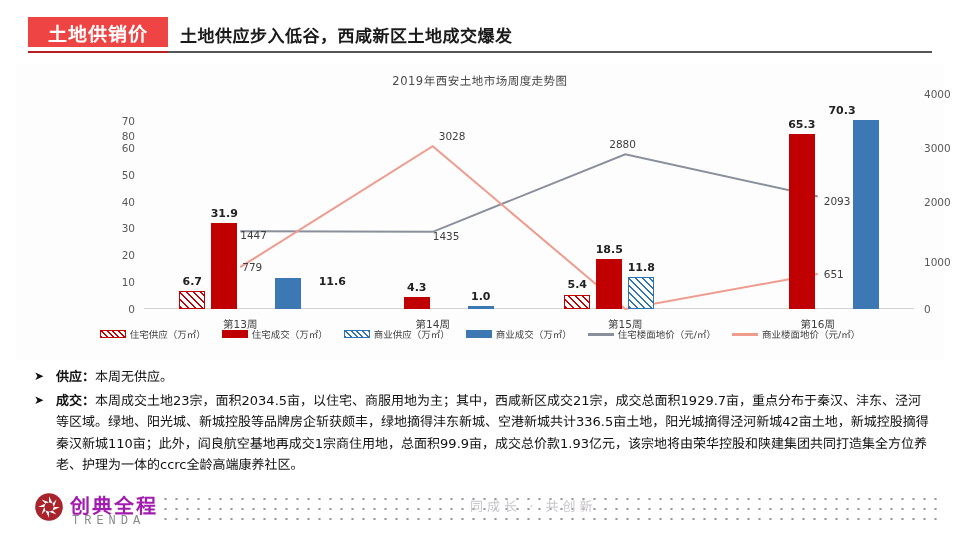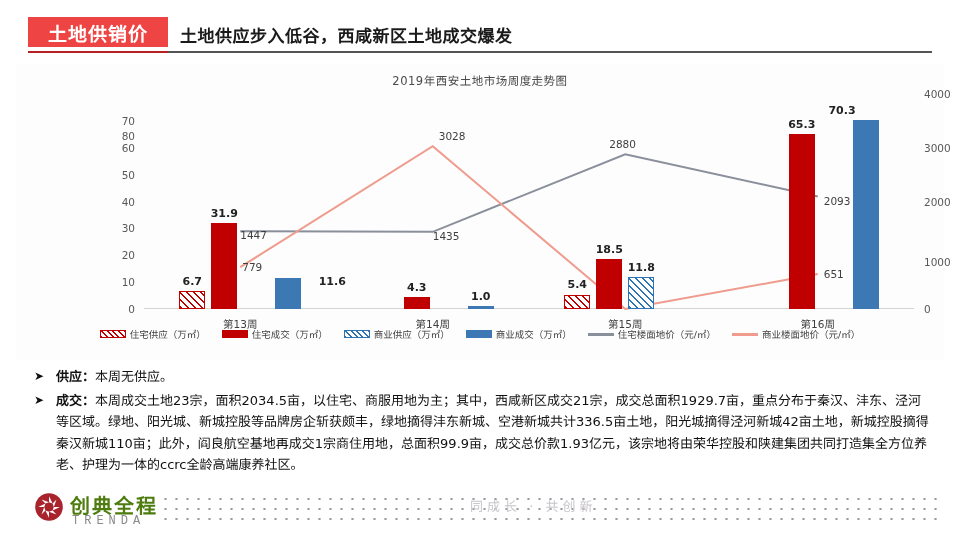--- a/index.html
+++ b/index.html
@@ -109,21 +109,21 @@
   
   .footer{
     position:absolute;left:0;top:486px;width:960px;height:54px;
   }
   .logo-mark{
     position:absolute;left:34px;top:6px;width:30px;height:30px;
   }
   .logo-cn{
     position:absolute;left:70px;top:4px;
     font-family:"DejaVu Serif","Liberation Serif",serif;
-    font-size:20px;font-weight:bold;color:#4d7c0f;letter-spacing:2px;
+    font-size:20px;font-weight:bold;color:#a21caf;letter-spacing:2px;
   }
   .logo-en{
     position:absolute;left:72px;top:28px;
     font-family:Liberation Mono, monospace;
     font-size:12px;color:#8a8a8a;letter-spacing:5px;
   }
   .dots{
     position:absolute;left:160px;top:6px;width:780px;height:30px;
     background-image:radial-gradient(#9a9aa2 1.1px, transparent 1.2px);
     background-size:11px 10px;

